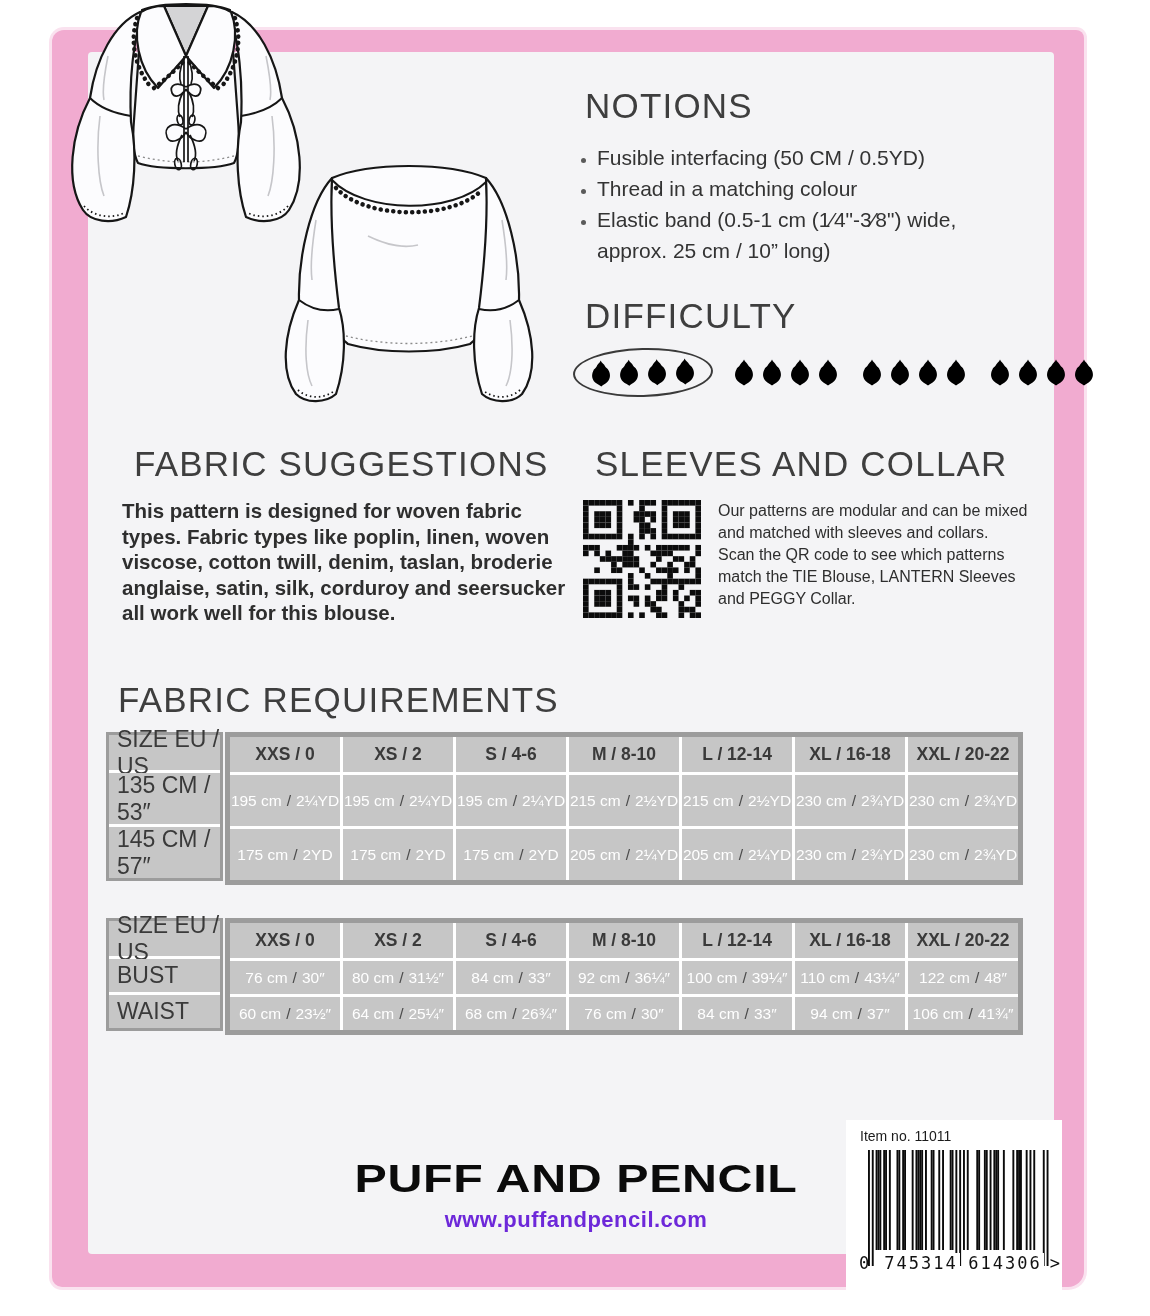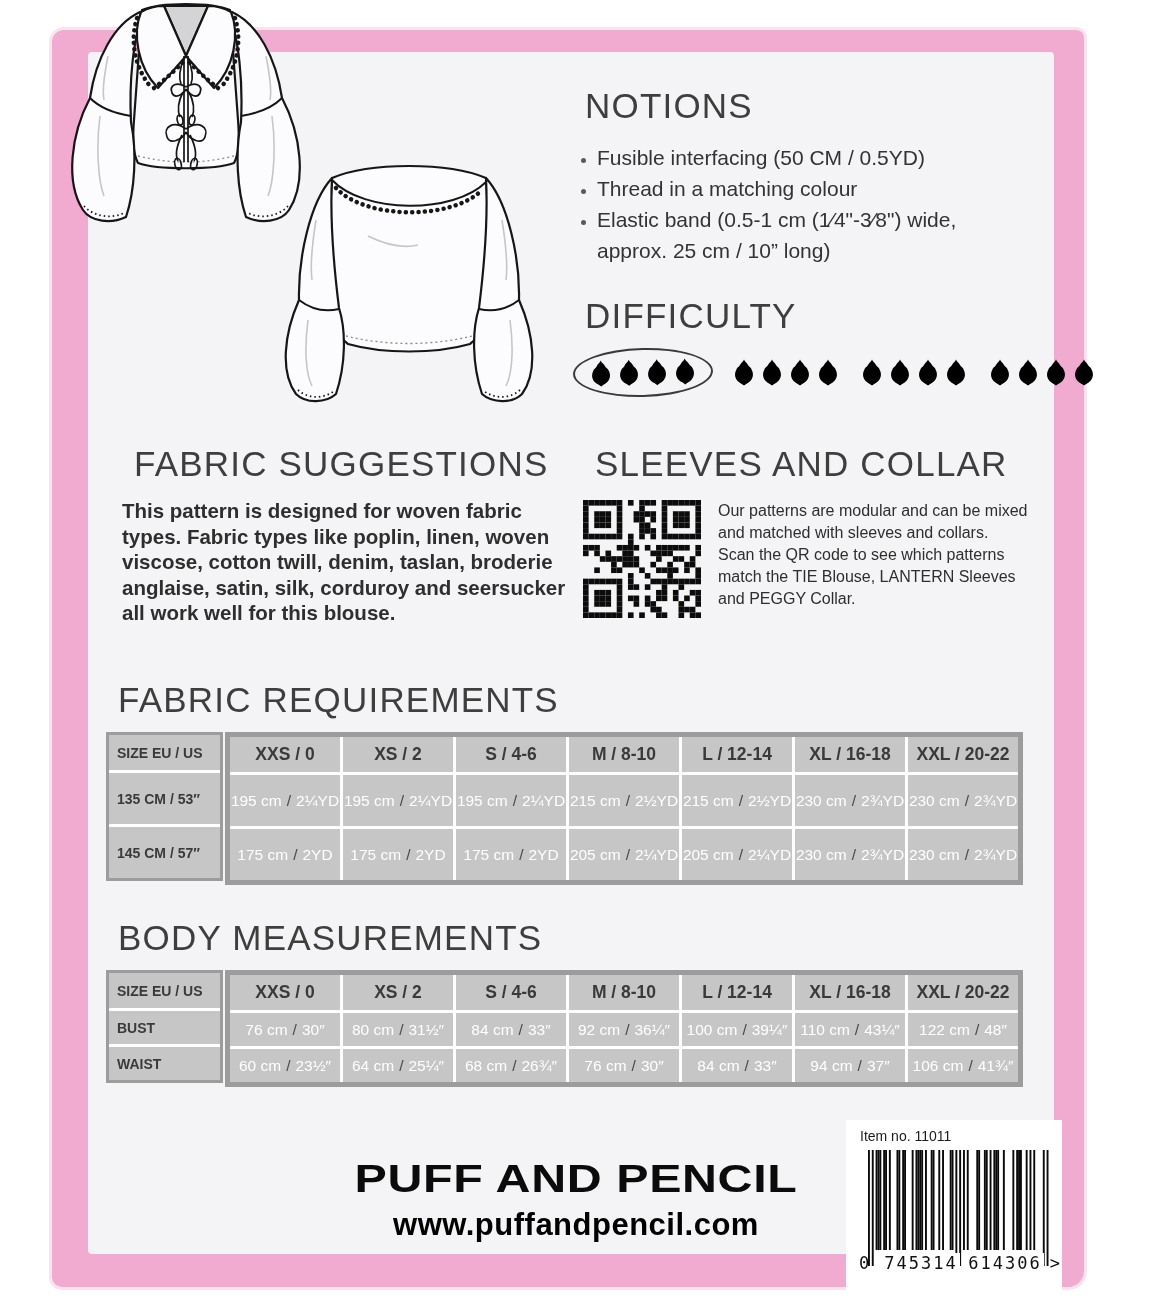--- a/index.html
+++ b/index.html
@@ -27,34 +27,34 @@
   .body-copy{margin:14px 0 0;font-size:20.5px;line-height:25.5px;color:#2e2e2e;font-weight:bold;}
   .fsug-copy{width:462px;}
   .sc-flex{display:flex;margin-top:16px;}
   .qr{width:118px;height:118px;flex:none;}
   .sc-text{margin-left:17px;width:314px;font-size:16px;line-height:22px;color:#2e2e2e;}
 
   
   .ptable{display:flex;margin-top:12px;align-items:flex-start;}
   .pt-left{border:3px solid #9C9C9C;background:#fff;display:grid;gap:3px;width:111px;}
   .pt-lcell{background:#C6C6C6;display:flex;align-items:center;padding-left:8px;
-            font-weight:bold;font-size:14px;color:#3A3A3A;}
+            font-weight:normal;font-size:23px;color:#3A3A3A;}
   .pt-main{border:5px solid #9C9C9C;background:#fff;display:grid;grid-template-columns:repeat(7,110px);
            gap:3px;margin-left:2px;}
   .pt-hcell{background:#C6C6C6;display:flex;align-items:center;justify-content:center;
             font-weight:bold;font-size:17.5px;color:#3A3A3A;}
   .pt-dcell{background:#C6C6C6;display:flex;align-items:center;justify-content:center;
             font-weight:normal;font-size:15.5px;color:#fff;gap:5px;white-space:nowrap;}
   .pt-dcell .sep{color:#4A4A4A;}
 
   
   .brand{left:88px;top:1157px;width:976px;text-align:center;font-weight:900;font-size:39px;
          color:#0b0b0b;transform:scaleX(1.24);letter-spacing:0.5px;white-space:nowrap;}
-  .website{left:88px;top:1207px;width:976px;text-align:center;font-weight:bold;font-size:31px;
-           color:#000000;letter-spacing:.5px;}
+  .website{left:88px;top:1207px;width:976px;text-align:center;font-weight:bold;font-size:22px;
+           color:#6d28d9;letter-spacing:.5px;}
 
   
   .itembox{left:846px;top:1120px;width:216px;height:192px;background:#fff;z-index:5;
            padding:8px 0 0 14px;box-sizing:border-box;}
   .item-label{font-size:14px;color:#1b1b1b;}
   .bc{position:relative;width:196px;height:126px;margin-top:6px;}
   .bc svg{position:absolute;left:0;top:0;}
   .bc-digits{position:absolute;left:0;top:100px;width:196px;height:24px;
              font-family:"DejaVu Sans Mono",monospace;font-size:17px;color:#111;}
   .bd-lead{position:absolute;left:-1px;top:3px;}
@@ -525,21 +525,20 @@
           <div class="pt-dcell">
             <span>230 cm</span>
             <span class="sep">/</span>
             <span>2¾YD</span>
           </div>
         </div>
     </div>
   </div>
 
   <div class="abs" style="left:106px;top:906px">
-    <h2 class="sec-title">BODY MEASUREMENTS</h2>
     <div class="ptable">
       <div class="pt-left" id="bm-left" style="grid-template-rows: 35px 33px 33px;">
           <div class="pt-lcell">SIZE EU / US</div>
           <div class="pt-lcell">BUST</div>
           <div class="pt-lcell">WAIST</div>
         </div>
       <div class="pt-main" id="bm-main" style="grid-template-rows: 35px 33px 33px;">
           <div class="pt-hcell">XXS / 0</div>
           <div class="pt-hcell">XS / 2</div>
           <div class="pt-hcell">S / 4-6</div>

